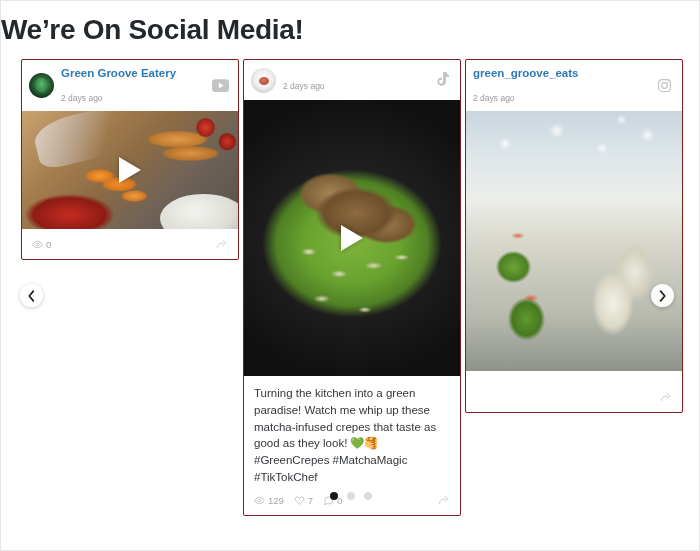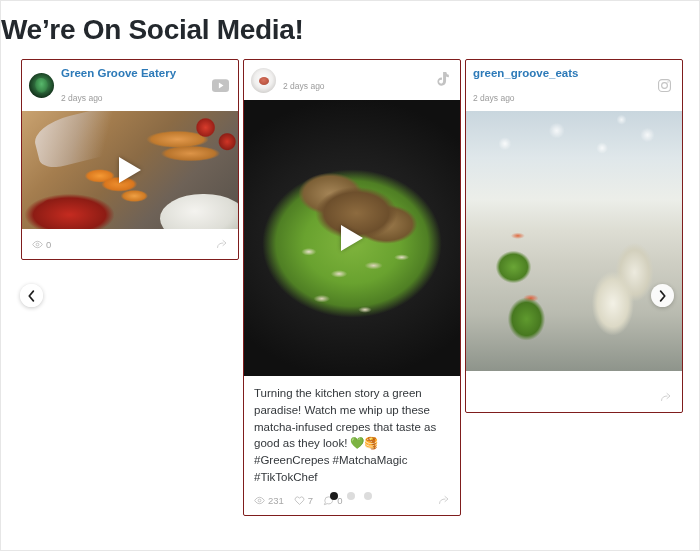--- a/index.html
+++ b/index.html
@@ -382,32 +382,32 @@
             </svg>
           </span>
         </div>
 
         <div class="media m-tt">
           <div class="photo ph-crepe"></div>
           <div class="play-btn"></div>
         </div>
 
         <div class="card-body">
-          <div class="caption">Turning the kitchen story a green paradise! Watch me whip up these matcha-infused crepes that taste as good as they look! 💚🥞 #GreenCrepes #MatchaMagic #TikTokChef</div>
+          <div class="caption">Turning the kitchen into a green paradise! Watch me whip up these matcha-infused crepes that taste as good as they look! 💚🥞 #GreenCrepes #MatchaMagic #TikTokChef</div>
         </div>
 
         <div class="stats">
           <span class="stat">
             <span>
               <svg width="11" height="11" viewBox="0 0 24 24" fill="none" stroke="currentColor" stroke-width="2">
                 <path d="M1.5 12s4-7 10.5-7 10.5 7 10.5 7-4 7-10.5 7S1.5 12 1.5 12z"></path>
                 <circle cx="12" cy="12" r="3"></circle>
               </svg>
             </span>
-            <span>231</span>
+            <span>129</span>
           </span>
           <span class="stat">
             <span>
               <svg width="11" height="11" viewBox="0 0 24 24" fill="none" stroke="currentColor" stroke-width="2" stroke-linejoin="round">
                 <path d="M12 20.6 3.9 12.7a4.9 4.9 0 0 1 0-7 5 5 0 0 1 7 0l1.1 1 1.1-1a5 5 0 0 1 7 0 4.9 4.9 0 0 1 0 7z"></path>
               </svg>
             </span>
             <span>7</span>
           </span>
           <span class="stat">

